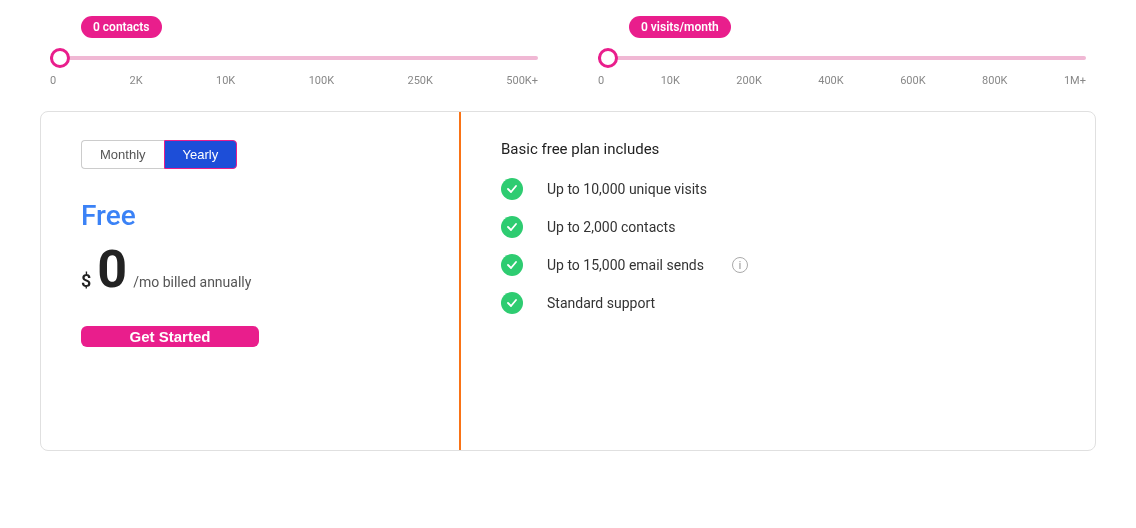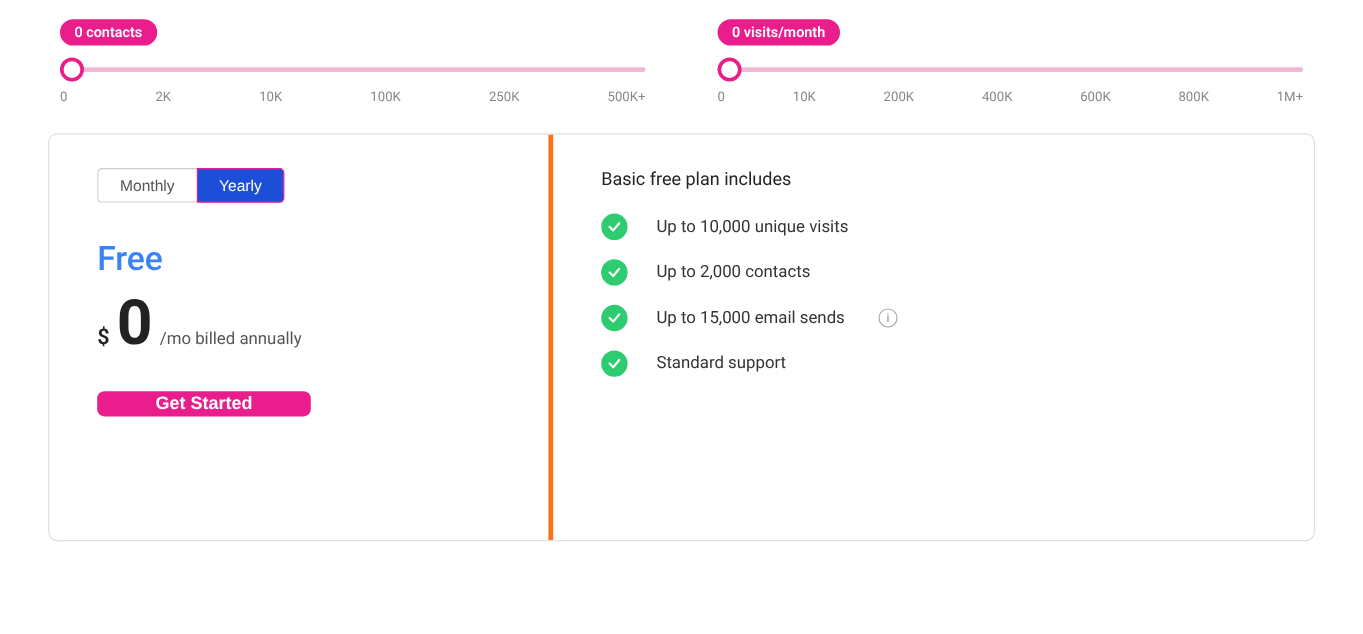--- a/index.html
+++ b/index.html
@@ -23,20 +23,21 @@
     }
     .slider-badge {
       display: inline-block;
       background: #e91e8c;
       color: #fff;
       font-size: 12px;
       font-weight: 600;
       padding: 4px 12px;
       border-radius: 20px;
       margin-bottom: 10px;
+      margin-left: 31px;
     }
     .slider-track-container {
       position: relative;
       height: 20px;
       display: flex;
       align-items: center;
     }
     .slider-track {
       width: 100%;
       height: 4px;
@@ -80,21 +81,21 @@
       border-radius: 8px;
       display: flex;
       min-height: 340px;
       overflow: hidden;
     }
 
     
     .left-panel {
       flex: 0 0 420px;
       padding: 28px 40px;
-      border-right: 4px solid #f97316;
+      border-right: 2px solid #f97316;
     }
     .billing-toggle {
       display: flex;
       gap: 0;
       margin-bottom: 30px;
     }
     .toggle-btn {
       padding: 6px 18px;
       font-size: 13px;
       cursor: pointer;

